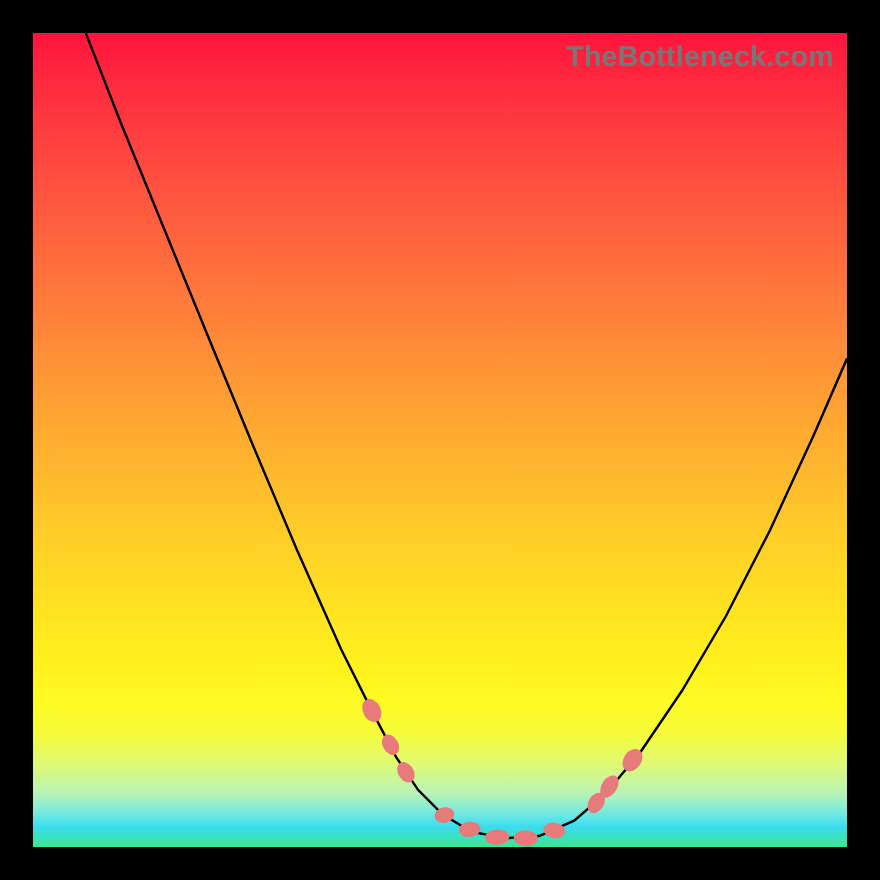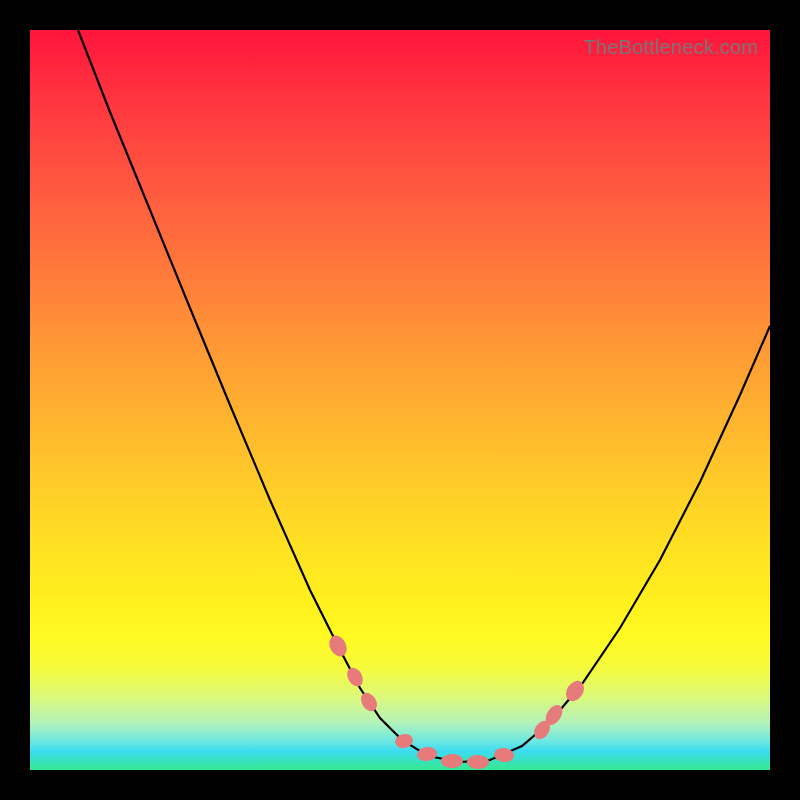--- a/index.html
+++ b/index.html
@@ -41,23 +41,23 @@
       #6fe8e0 96%,
       #3bdcf0 97.5%,
       #35e98f 100%
     );
   }
   .watermark {
     position: absolute;
     top: 6px;
     right: 12px;
     color: #777;
-    font-size: 20px;
+    font-size: 26px;
     letter-spacing: 0.2px;
-    font-weight: 400;
+    font-weight: 700;
   }
   svg.curve {
     position: absolute;
     left: 0;
     top: 0;
     width: 740px;
     height: 740px;
   }
   .marker {
     fill: #e77a7b;

